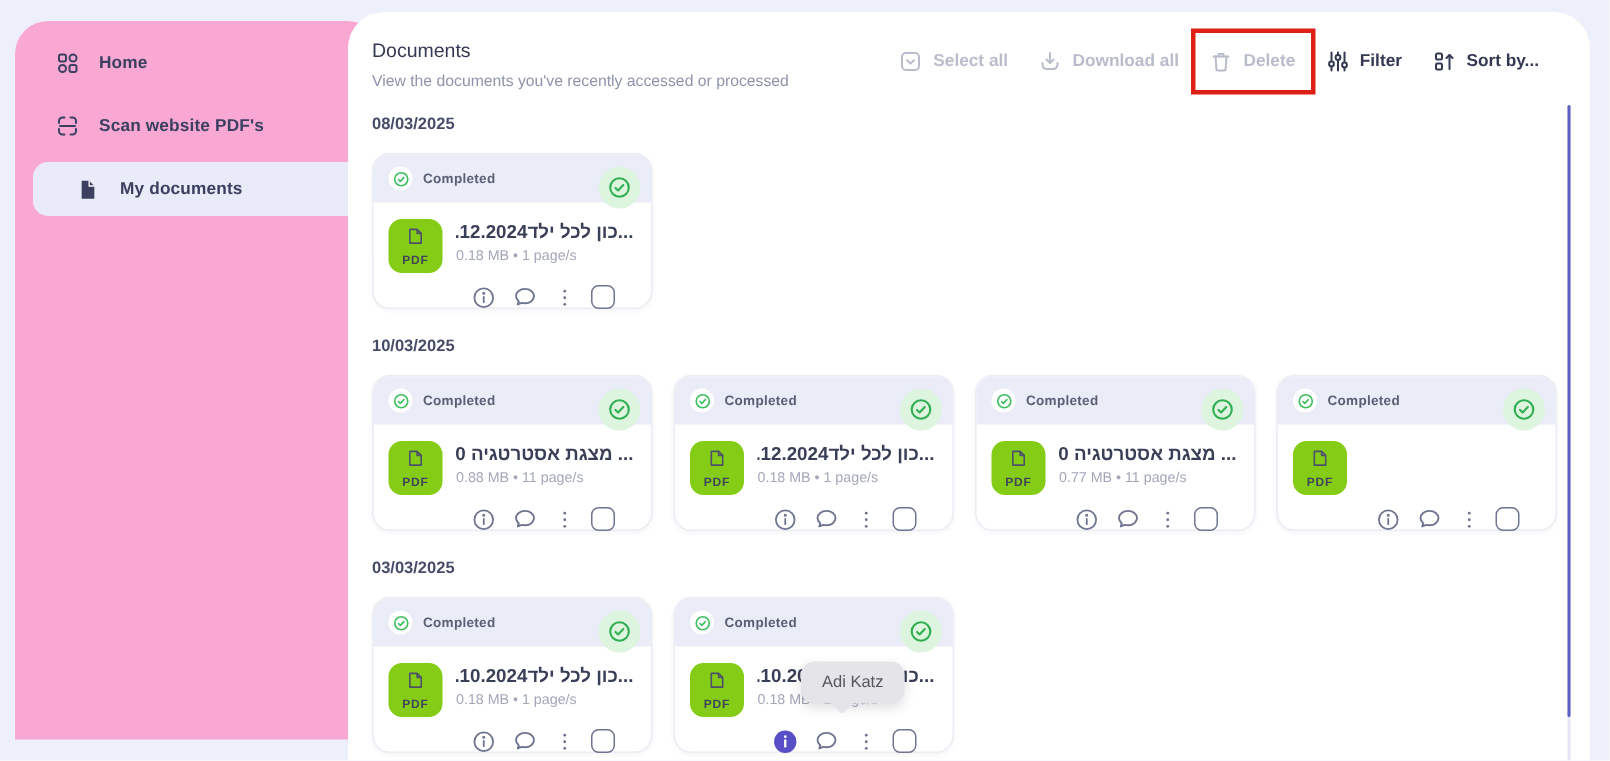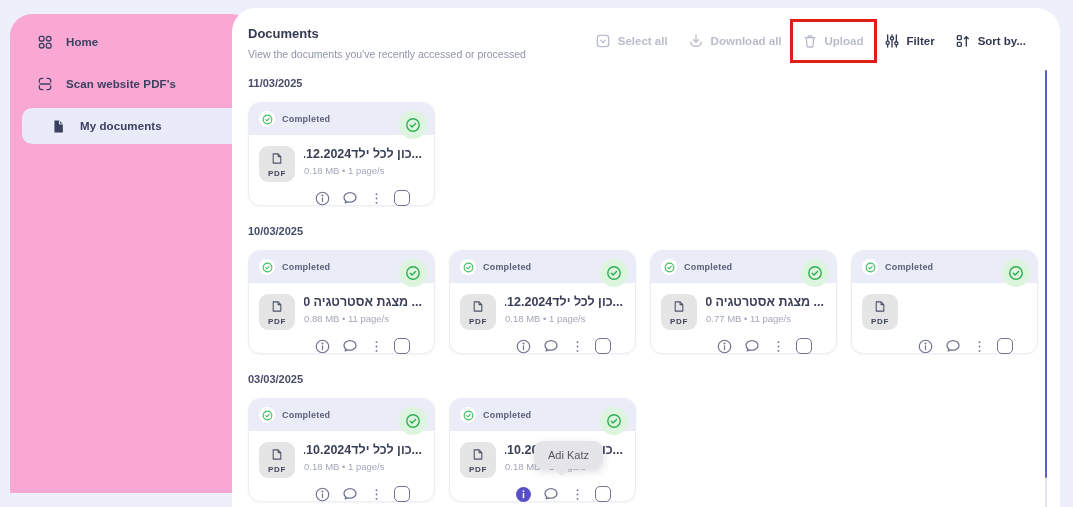--- a/index.html
+++ b/index.html
@@ -29,21 +29,21 @@
   .nav-icon { width:17px; height:17px; display:flex; align-items:center; justify-content:center; flex:0 0 auto; }
 
   
   .main {
     position:absolute; left:232px; top:8px; width:828px; height:499px;
     background:#ffffff; border-radius:24px 24px 0 0;
     padding:18px 22px 0 16px;
     overflow:hidden;
   }
   .header-row { display:flex; justify-content:space-between; align-items:flex-start; }
-  .page-title { font-size:13px; font-weight:700; color:#343953; margin-bottom:7px; }
+  .page-title { font-size:13px; font-weight:400; color:#343953; margin-bottom:7px; }
   .page-subtitle { font-size:10.5px; color:#8f94ab; }
 
   .toolbar { display:flex; align-items:center; gap:20px; margin-top:7px; padding-right:12px; }
   .tb-btn {
     display:flex; align-items:center; gap:7px;
     background:none; border:none; cursor:pointer;
     font-family:"Liberation Sans", sans-serif;
     font-size:11.5px; font-weight:700;
   }
   .tb-btn.disabled { color:#b9bdcb; }
@@ -77,21 +77,21 @@
   .status-label { font-size:9px; font-weight:700; color:#5a5f76; letter-spacing:.2px; }
   .big-check {
     position:absolute; right:7px; top:8px; width:28px; height:28px;
     border-radius:50%; background:#ddf4de;
     display:flex; align-items:center; justify-content:center;
   }
 
   .card-body { padding:11px 12px 0 10px; }
   .file-row { display:flex; gap:9px; }
   .pdf-tile {
-    width:36px; height:36px; background:#e5e5e5; border-radius:9px;
+    width:36px; height:36px; background:#84cc16; border-radius:9px;
     display:flex; flex-direction:column; align-items:center; justify-content:center; gap:1px;
     flex:0 0 auto;
   }
   .pdf-label { font-size:8px; font-weight:700; color:#3f4459; letter-spacing:.6px; line-height:1; }
   .file-info { flex:1; min-width:0; padding-top:1px; }
   .file-title {
     font-size:12.5px; font-weight:700; color:#3a3f58;
     white-space:nowrap; overflow:hidden; text-align:left;
   }
   .file-meta { font-size:9.5px; color:#a3a7ba; margin-top:4px; }
@@ -199,21 +199,21 @@
         <span class="delete-wrap">
           <span class="red-box"></span>
           <button class="tb-btn disabled">
             <span class="tb-icon">
               <svg viewBox="0 0 24 24" width="16" height="16" fill="none" stroke="#b9bdcb" stroke-width="2" stroke-linecap="round" stroke-linejoin="round">
                   <path d="M4.5 7h15"></path>
                   <path d="M9.5 7V4.5h5V7"></path>
                   <path d="M6.5 7l.9 12.5a1.5 1.5 0 0 0 1.5 1.5h6.2a1.5 1.5 0 0 0 1.5-1.5L17.5 7"></path>
                 </svg>
             </span>
-            <span>Upload</span>
+            <span>Delete</span>
           </button>
         </span>
 
         <button class="tb-btn enabled">
           <span class="tb-icon">
             <svg viewBox="0 0 24 24" width="16" height="16" fill="none" stroke="#343953" stroke-width="2" stroke-linecap="round">
                 <path d="M5.5 3v18"></path>
                 <path d="M12 3v18"></path>
                 <path d="M18.5 3v18"></path>
                 <circle cx="5.5" cy="14.5" r="2.4" fill="#fff"></circle>
@@ -233,21 +233,21 @@
                 <path d="M14 8.5l3-3 3 3"></path>
               </svg>
           </span>
           <span>Sort by...</span>
         </button>
       </div>
     </div>
 
     <div>
         <section class="group">
-          <div class="group-date">11/03/2025</div>
+          <div class="group-date">08/03/2025</div>
           <div class="cards-grid">
             <div class="card">
               <div class="card-band">
                 <div class="status-badge">
                   <span class="status-dot">
                     <svg viewBox="0 0 24 24" width="11" height="11" fill="none" stroke="#3fbf60" stroke-width="2.4" stroke-linecap="round" stroke-linejoin="round">
                       <circle cx="12" cy="12" r="9.5"></circle>
                       <path d="M8 12.4l2.6 2.6 5.2-5.4"></path>
                     </svg>
                   </span>

